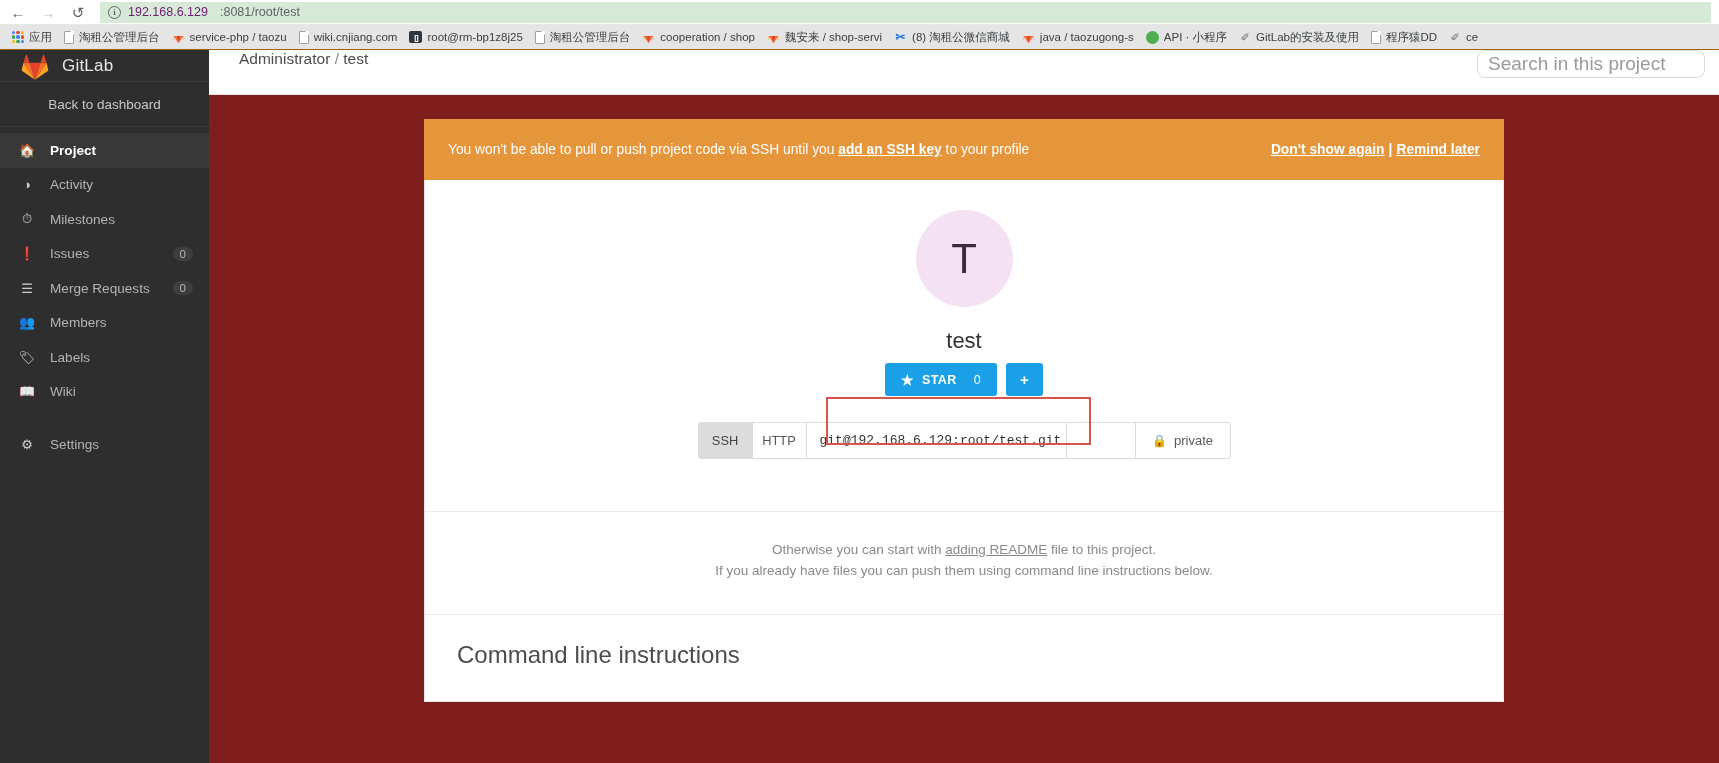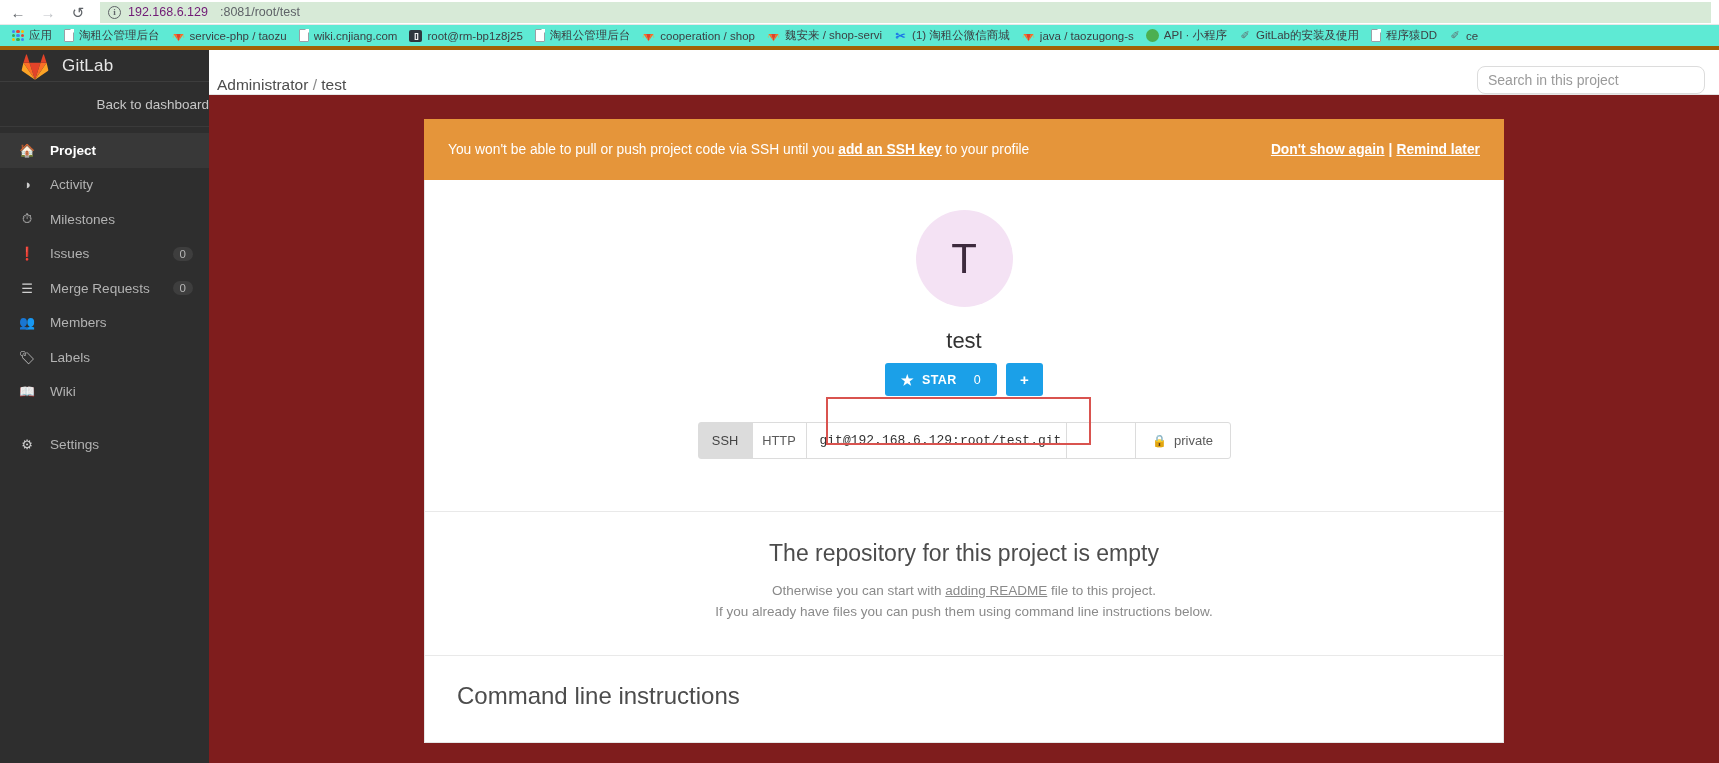--- a/index.html
+++ b/index.html
@@ -43,26 +43,26 @@
     display: flex; align-items: center; justify-content: center;
     margin-right: 7px;
     font-family: "Liberation Serif", serif;
   }
   .url-host { color: #701a75; }
   .url-rest { color: #5f6368; padding-left: 12px; }
 
   
   .bookmark-bar {
     height: 25px;
-    background: #5eead4;
+    background: #e5e5e5;
     display: flex;
     align-items: center;
     padding: 0 6px;
     overflow: hidden;
-    border-bottom: 4px solid #a16207;
+    border-bottom: 1px solid #a16207;
     white-space: nowrap;
     text-align: center;
   }
   .bm {
     display: flex; align-items: center;
     font-size: 11.5px; color: #3c4043;
     padding: 0 6px;
     height: 21px;
     flex: 0 0 auto;
     max-width: 135px;
@@ -125,21 +125,21 @@
     height: 32px;
     display: flex; align-items: center;
     padding-left: 18px;
     background: #2e2e2e;
     border-bottom: 1px solid #3d3d3d;
   }
   .sb-logo-mark { width: 34px; height: 30px; margin-right: 10px; }
   .sb-logo-text { font-size: 17px; color: #e6e6e6; letter-spacing: .2px; }
   .sb-back {
     height: 45px;
-    display: flex; align-items: center; justify-content: flex-end;
+    display: flex; align-items: center; justify-content: center;
     font-size: 13.5px; color: #c7c7c7;
     border-bottom: 1px solid #3a3a3a;
   }
   .sb-nav { padding-top: 6px; }
   .sb-item {
     display: flex; align-items: center;
     height: 34.5px;
     padding: 0 16px 0 17px;
     color: #b3b3b3;
     font-size: 13.6px;
@@ -160,36 +160,36 @@
     min-width: 20px; text-align: center;
   }
   .sb-gap { height: 18px; }
 
   
   .main { flex: 1; display: flex; flex-direction: column; background: #fafafa; min-width: 0; }
   .topbar {
     height: 45px;
     background: #fff;
     border-bottom: 1px solid #e5e5e5;
-    display: flex; align-items: flex-end;
-    padding: 0 0 0 8px;
+    display: flex; align-items: flex-start;
+    padding: 0 0 0 30px;
     flex: 0 0 45px;
   }
   .crumb { font-size: 15.5px; color: #4c4c4c; }
   .crumb .crumb-sep { color: #8a8a8a; }
   .topbar-spacer { flex: 1; }
   .search-box {
     width: 228px; height: 28px;
     background: #fff;
     border: 1px solid #dcdcdc;
     border-radius: 8px;
     display: flex; align-items: center;
     padding: 0 10px;
     margin-right: 14px;
-    font-size: 14px; color: #9a9a9a;
+    font-size: 19px; color: #9a9a9a;
   }
 
   .content {
     flex: 1;
     overflow: hidden;
     background: #7f1d1d;
     padding-top: 24px;
   }
   .center-col {
     width: 1080px;
@@ -413,21 +413,21 @@
           <path fill="#fca326" d="M32 14l2 9-2 2z"></path>
         </svg>
     </span>
     <span class="bm-label">魏安来 / shop-servi</span>
   </div>
 
   <div class="bm">
     <span class="bm-ico">
         <span class="ico-x">✂</span>
       </span>
-    <span class="bm-label">(1) 淘租公微信商城</span>
+    <span class="bm-label">(8) 淘租公微信商城</span>
   </div>
 
   <div class="bm">
     <span class="bm-ico">
       <svg class="ico-fox" viewBox="0 0 36 36">
           <path fill="#e24329" d="M18 34L11 14h14z"></path>
           <path fill="#fc6d26" d="M18 34L4 14h7z"></path>
           <path fill="#fca326" d="M4 14L2 23l2 2z"></path>
           <path fill="#fc6d26" d="M18 34l14-20h-7z"></path>
           <path fill="#fca326" d="M32 14l2 9-2 2z"></path>
@@ -588,21 +588,20 @@
                     <span class="lock">🔒</span>
                     <span>private</span>
                   </div>
                 </div>
                 <div class="annot-box"></div>
               </div>
             </div>
           </div>
 
           <div class="empty-sec">
-            <div class="empty-title">The repository for this project is empty</div>
             <div class="empty-line">
               <span>Otherwise you can start with</span>
               <a href="#">adding README</a>
               <span>file to this project.</span>
             </div>
             <div class="empty-line">If you already have files you can push them using command line instructions below.</div>
           </div>
 
           <div class="cmd-sec">
             <div class="cmd-title">Command line instructions</div>

